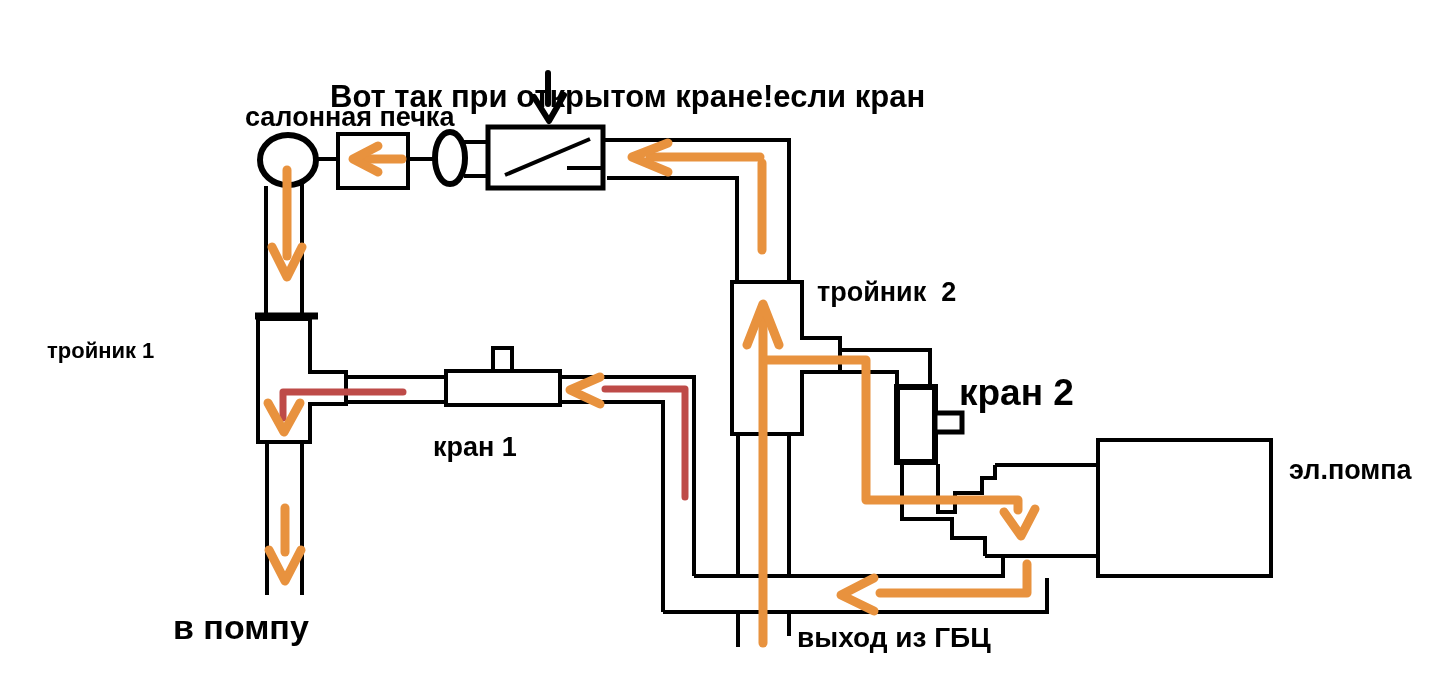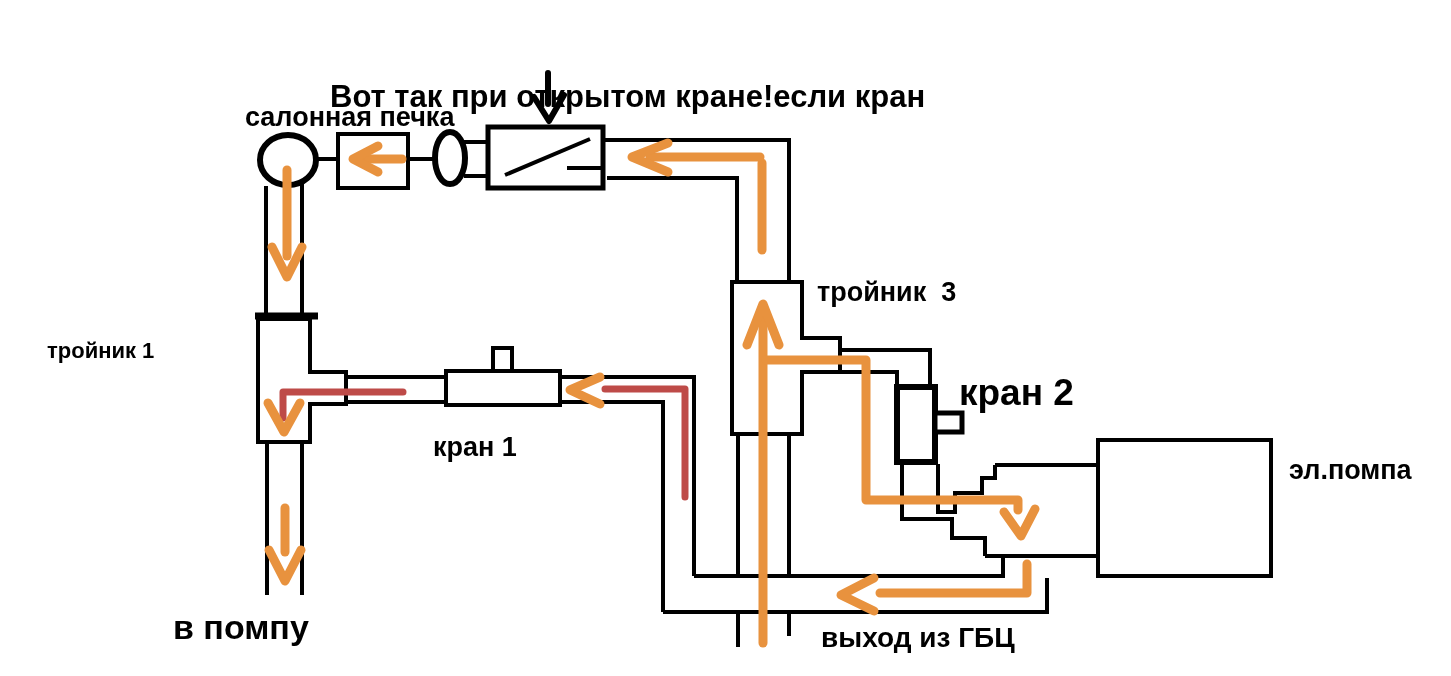--- a/index.html
+++ b/index.html
@@ -8,21 +8,21 @@
   #diagram-svg{position:absolute;left:0;top:0;}
   .lbl{position:absolute;font-weight:bold;color:#000;white-space:pre;line-height:1.05;}
   .lbl-title{left:330px;top:9px;width:538px;text-align:center;font-size:31px;line-height:35px;}
   .lbl-heater{left:245px;top:92px;font-size:27px;margin-top:11px;}
   .lbl-tee1{left:47px;top:339px;font-size:22px;}
   .lbl-valve1{left:433px;top:433px;font-size:27px;text-align:center;}
   .lbl-tee2{left:817px;top:278px;font-size:27px;}
   .lbl-valve2{left:959px;top:374px;font-size:37px;}
   .lbl-pump{left:1289px;top:456px;font-size:27px;}
   .lbl-topump{left:173px;top:610px;font-size:34px;}
-  .lbl-gbc{left:797px;top:623px;font-size:28px;margin-left:24px;}
+  .lbl-gbc{left:797px;top:623px;font-size:28px;}
 </style>
 </head>
 <body>
 
 <div id="stage">
 
   <svg id="diagram-svg" width="1451" height="676" viewBox="0 0 1451 676">
 
     <g fill="none" stroke-width="4" stroke="#000000">
       <path d="M316,159 H338"></path>
@@ -98,18 +98,18 @@
       <path d="M600,377 L570,390 L600,404"></path>
     </g>
   </svg>
 
   <div class="lbl lbl-title">
     <div>Вот так при открытом кране!если кран</div>
   </div>
   <div class="lbl lbl-heater">салонная печка</div>
   <div class="lbl lbl-tee1">тройник 1</div>
   <div class="lbl lbl-valve1">кран 1</div>
-  <div class="lbl lbl-tee2">тройник  3</div>
+  <div class="lbl lbl-tee2">тройник  2</div>
   <div class="lbl lbl-valve2">кран 2</div>
   <div class="lbl lbl-pump">эл.помпа</div>
   <div class="lbl lbl-topump">в помпу</div>
   <div class="lbl lbl-gbc">выход из ГБЦ</div>
 </div>
 
 </body></html>

